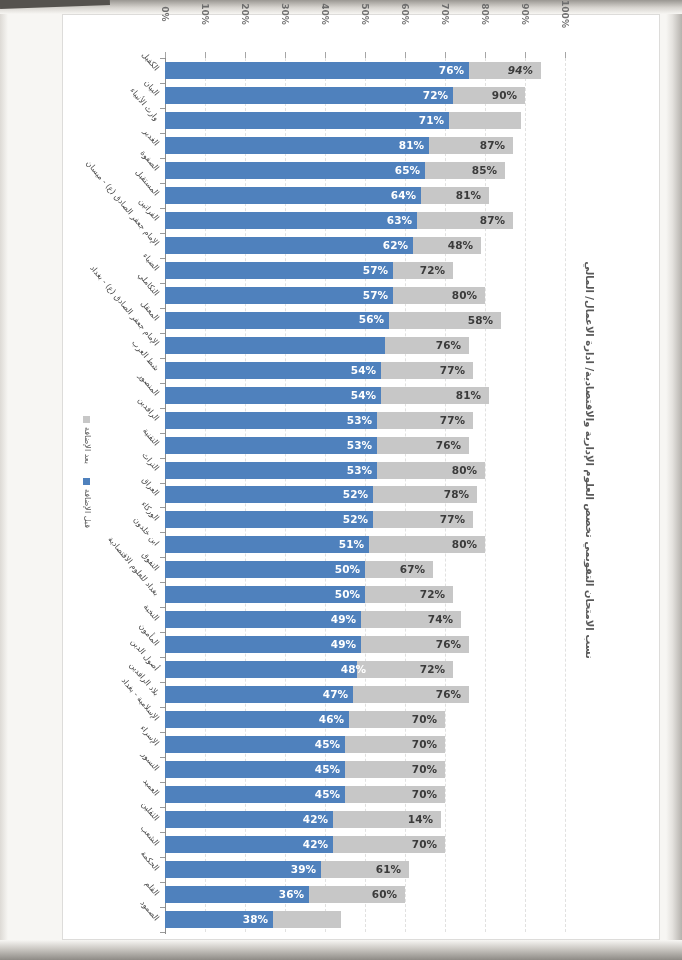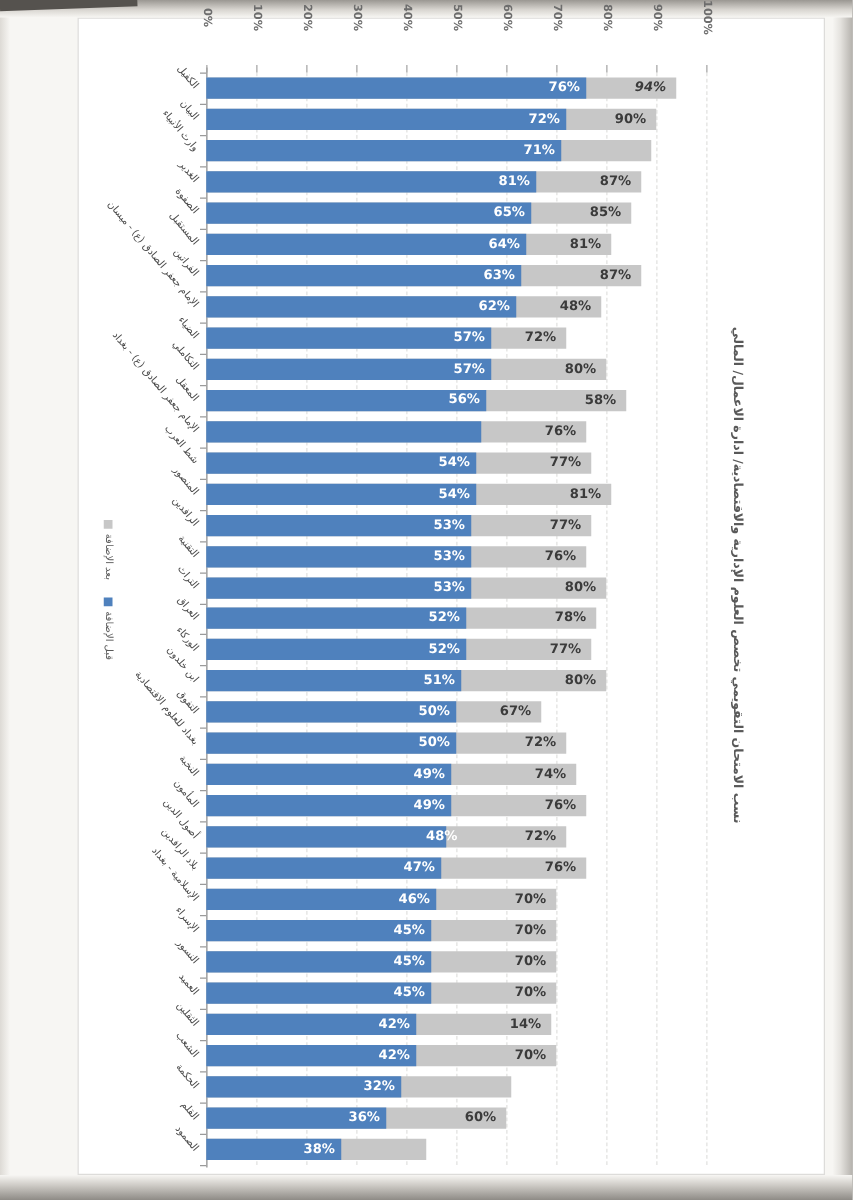--- a/index.html
+++ b/index.html
@@ -288,21 +288,22 @@
       <div class="row" style="top: 774.114px; height: 24.9714px;">
         <div class="bar bar-after" style="top: 3.98571px; width: 280px; background: rgb(199, 199, 199);"></div>
         <div class="bar bar-before" style="top: 3.98571px; width: 168px; background: rgb(79, 129, 189);"></div>
         <div class="vlabel after" style="top: 3.98571px; left: 0px; width: 272px;">70%</div>
         <div class="vlabel before" style="top: 3.98571px; left: 0px; width: 163px;">42%</div>
         <div class="cat-label" style="left: -158px; top: 6.48571px;">الشعب</div>
       </div>
       <div class="row" style="top: 799.086px; height: 24.9714px;">
         <div class="bar bar-after" style="top: 3.98571px; width: 244px; background: rgb(199, 199, 199);"></div>
         <div class="bar bar-before" style="top: 3.98571px; width: 156px; background: rgb(79, 129, 189);"></div>
-        <div class="vlabel before" style="top: 3.98571px; left: 0px; width: 151px;">32%</div>
+        <div class="vlabel after" style="top: 3.98571px; left: 0px; width: 236px;">61%</div>
+        <div class="vlabel before" style="top: 3.98571px; left: 0px; width: 151px;">39%</div>
         <div class="cat-label" style="left: -158px; top: 6.48571px;">الحكمة</div>
       </div>
       <div class="row" style="top: 824.057px; height: 24.9714px;">
         <div class="bar bar-after" style="top: 3.98571px; width: 240px; background: rgb(199, 199, 199);"></div>
         <div class="bar bar-before" style="top: 3.98571px; width: 144px; background: rgb(79, 129, 189);"></div>
         <div class="vlabel after" style="top: 3.98571px; left: 0px; width: 232px;">60%</div>
         <div class="vlabel before" style="top: 3.98571px; left: 0px; width: 139px;">36%</div>
         <div class="cat-label" style="left: -158px; top: 6.48571px;">القلم</div>
       </div>
       <div class="row" style="top: 849.029px; height: 24.9714px;">

